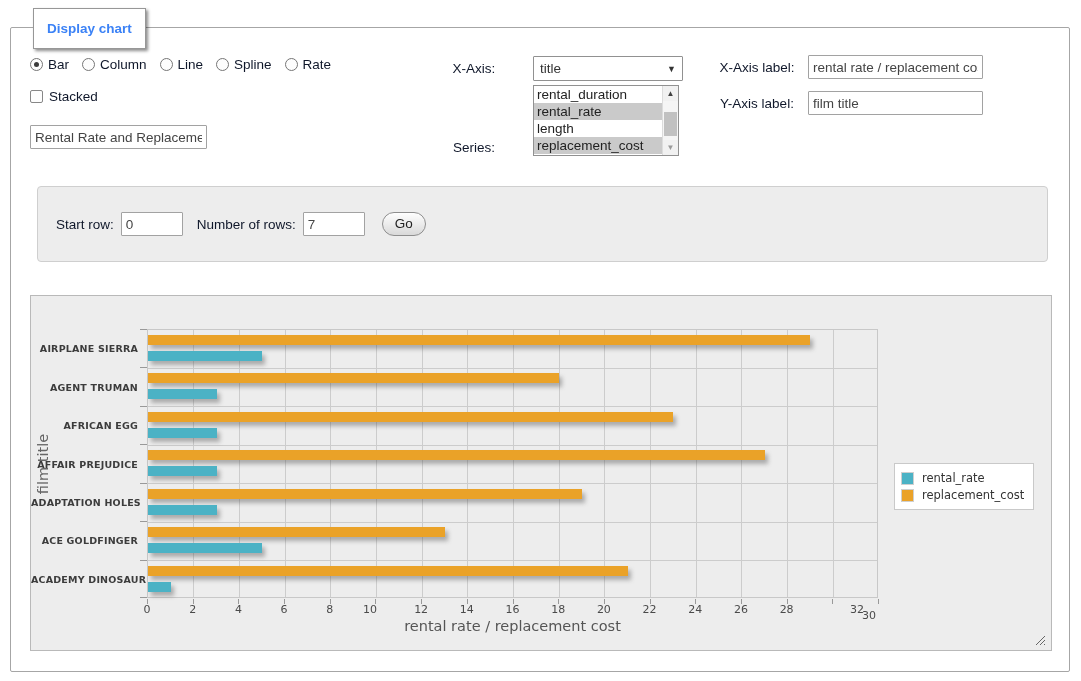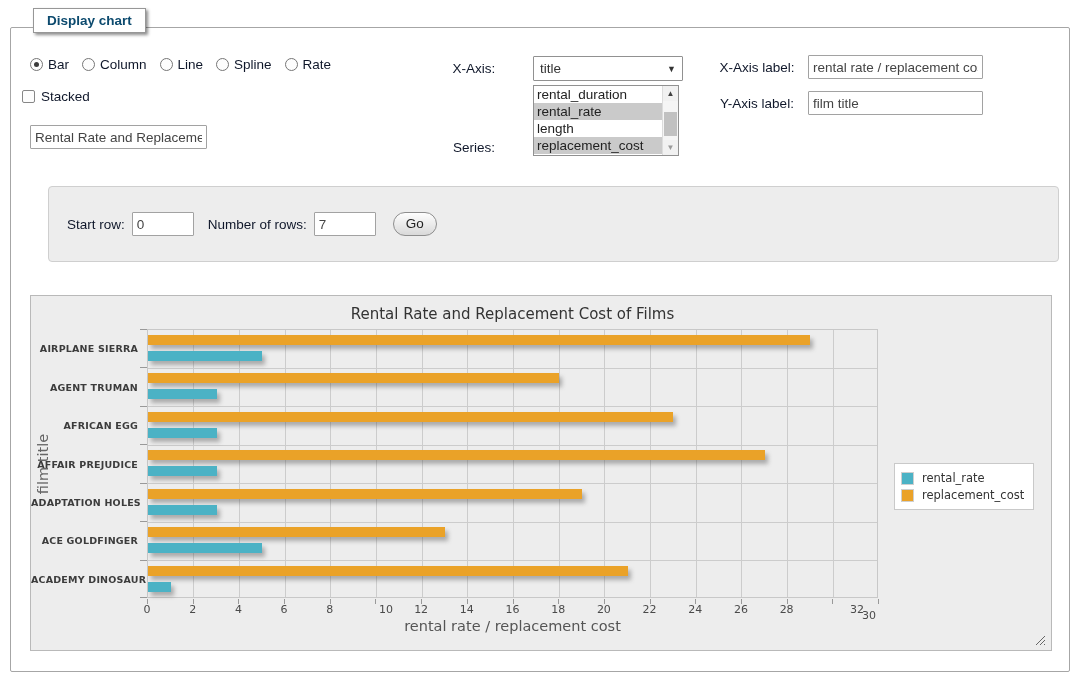--- a/index.html
+++ b/index.html
@@ -12,39 +12,39 @@
   }
 
   
   .frame {
     position:absolute; left:10px; top:27px; width:1060px; height:645px;
     border:1px solid #a6a6a6; border-radius:2px;
   }
   .legend-box {
     position:absolute; left:33px; top:8px; z-index:5;
     background:#fff; border:1px solid #979797;
-    padding:4px 13px; font-weight:bold; font-size:13.5px; color:#0c4a6e;
+    padding:12px 13px; font-weight:bold; font-size:13.5px; color:#3b82f6;
     box-shadow:2px 2px 3px rgba(0,0,0,0.45);
   }
 
   
   .ctl-label { font-size:13.5px; color:#0f172a; }
   .right-label { position:absolute; text-align:center; }
 
   .radio-group { position:absolute; left:30px; top:57px; display:flex; align-items:center; gap:13px; }
   .radio-option { display:flex; align-items:center; gap:5px; cursor:default; }
   .radio {
     width:13px; height:13px; border-radius:50%;
     border:1px solid #767676; background:#fdfdfd; position:relative; flex:0 0 auto;
   }
   .radio.checked::after {
     content:""; position:absolute; left:3px; top:3px; width:5px; height:5px;
     border-radius:50%; background:#3b3b3b;
   }
-  .checkbox-row { position:absolute; left:22px; top:89px; display:flex; align-items:center; gap:6px;justify-content:flex-end; }
+  .checkbox-row { position:absolute; left:30px; top:89px; display:flex; align-items:center; gap:6px;justify-content:flex-end; }
   .checkbox {
     width:13px; height:13px; border:1px solid #878787; border-radius:2px; background:#fdfdfd; flex:0 0 auto;
   }
 
   input.text {
     border:1px solid #a2a2a2; border-radius:1px; background:#fff;
     font-family:"Liberation Sans", sans-serif; font-size:13.5px; color:#444;
     padding:2px 4px; height:24px; outline:none;
   }
   #chart-title-input { position:absolute; left:30px; top:125px; width:177px; }
@@ -70,21 +70,21 @@
   .scroll-btn.down { bottom:0; color:#9a9a9a; }
   .scroll-thumb { position:absolute; left:1px; top:26px; width:13px; height:24px; background:#c1c1c1; }
 
   #x-axis-label-input { position:absolute; left:808px; top:55px; width:175px; }
   #y-axis-label-input { position:absolute; left:808px; top:91px; width:175px; }
 
   
   .rows-panel {
     position:absolute; left:37px; top:186px; width:1011px; height:76px;
     background:#ededed; border:1px solid #cfcfcf; border-radius:4px;
-    display:flex; align-items:center; padding-left:18px;margin-left:11px;
+    display:flex; align-items:center; padding-left:18px;
   }
   .rows-panel input.text { width:62px; }
   .go-button {
     margin-left:17px; padding:3px 12px 4px 12px; border-radius:13px;
     border:1px solid #8e8e8e; background:linear-gradient(#fefefe,#d9d9d9);
     font-family:"Liberation Sans", sans-serif; font-size:13.5px; color:#222; cursor:default;
   }
 
   
   .chart-panel {
@@ -200,21 +200,20 @@
 
 <div class="rows-panel">
   <span class="ctl-label">Start row:</span>
   <input class="text" style="margin-left: 7px;" value="0">
   <span class="ctl-label" style="margin-left:14px;">Number of rows:</span>
   <input class="text" style="margin-left: 7px;" value="7">
   <button class="go-button">Go</button>
 </div>
 
 <div class="chart-panel" id="chart-panel">
-  <div class="chart-title">Rental Rate and Replacement Cost of Films</div>
   <div class="plot" id="plot">
       <div class="vline" style="left: 45.1875px;"></div>
       <div class="vline" style="left: 90.875px;"></div>
       <div class="vline" style="left: 136.562px;"></div>
       <div class="vline" style="left: 182.25px;"></div>
       <div class="vline" style="left: 227.938px;"></div>
       <div class="vline" style="left: 273.625px;"></div>
       <div class="vline" style="left: 319.312px;"></div>
       <div class="vline" style="left: 365px;"></div>
       <div class="vline" style="left: 410.688px;"></div>
@@ -277,21 +276,21 @@
     <span class="xtick-label" style="left: 99px;">0</span>
     <div class="xtick" style="left: 161.688px; top: 303px;"></div>
     <span class="xtick-label" style="left: 144.688px;">2</span>
     <div class="xtick" style="left: 207.375px; top: 303px;"></div>
     <span class="xtick-label" style="left: 190.375px;">4</span>
     <div class="xtick" style="left: 253.062px; top: 303px;"></div>
     <span class="xtick-label" style="left: 236.062px;">6</span>
     <div class="xtick" style="left: 298.75px; top: 303px;"></div>
     <span class="xtick-label" style="left: 281.75px;">8</span>
     <div class="xtick" style="left: 344.438px; top: 303px;"></div>
-    <span class="xtick-label" style="left: 338px;">10</span>
+    <span class="xtick-label" style="left: 322px;">10</span>
     <div class="xtick" style="left: 390.125px; top: 303px;"></div>
     <span class="xtick-label" style="left: 373.125px;">12</span>
     <div class="xtick" style="left: 435.812px; top: 303px;"></div>
     <span class="xtick-label" style="left: 418.812px;">14</span>
     <div class="xtick" style="left: 481.5px; top: 303px;"></div>
     <span class="xtick-label" style="left: 464.5px;">16</span>
     <div class="xtick" style="left: 527.188px; top: 303px;"></div>
     <span class="xtick-label" style="left: 510.188px;">18</span>
     <div class="xtick" style="left: 572.875px; top: 303px;"></div>
     <span class="xtick-label" style="left: 555.875px;">20</span>

